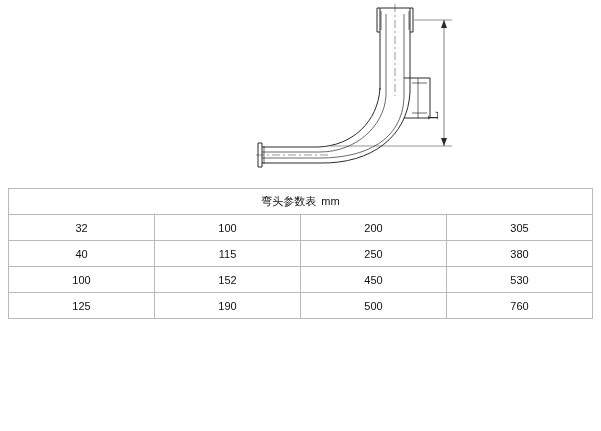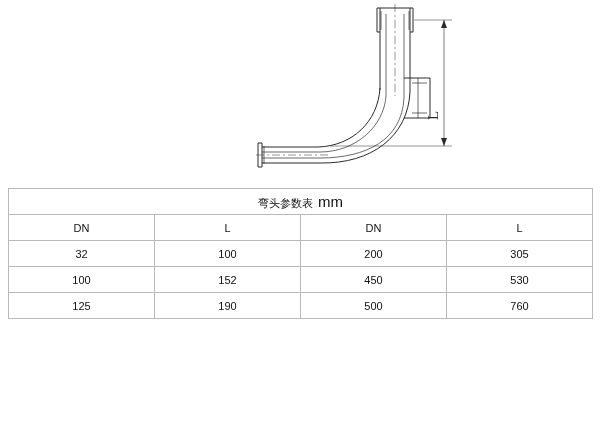--- a/index.html
+++ b/index.html
@@ -54,21 +54,21 @@
   td.title-cell {
     text-align: right;
     padding-right: 26px;
     font-size: 11.5px;
   }
   .title-inner {
     display: inline-block;
   }
   .unit-inner {
     display: inline-block;
-    font-size: 15px;
+    font-size: 11px;
     margin-left: 5px;
     vertical-align: baseline;
   }
   tr.header-row td {
     font-size: 11px;
   }
 </style>
 </head>
 <body>
 
@@ -142,32 +142,32 @@
         <col style="width:146px">
         <col style="width:146px">
         <col style="width:146px">
       </colgroup>
       <tbody>
         <tr>
           <td colspan="4" class="title-cell">
             <span class="title-inner">弯头参数表</span><span class="unit-inner">mm</span>
           </td>
         </tr>
-        <tr class="header-row">
-          <td>DN</td>
-          <td>L</td>
-          <td>DN</td>
-          <td>L</td>
-        </tr>
 
         <tr>
           <td>32</td>
           <td>100</td>
           <td>200</td>
           <td>305</td>
+        </tr>
+        <tr>
+          <td>40</td>
+          <td>115</td>
+          <td>250</td>
+          <td>380</td>
         </tr>
         <tr>
           <td>100</td>
           <td>152</td>
           <td>450</td>
           <td>530</td>
         </tr>
         <tr>
           <td>125</td>
           <td>190</td>

